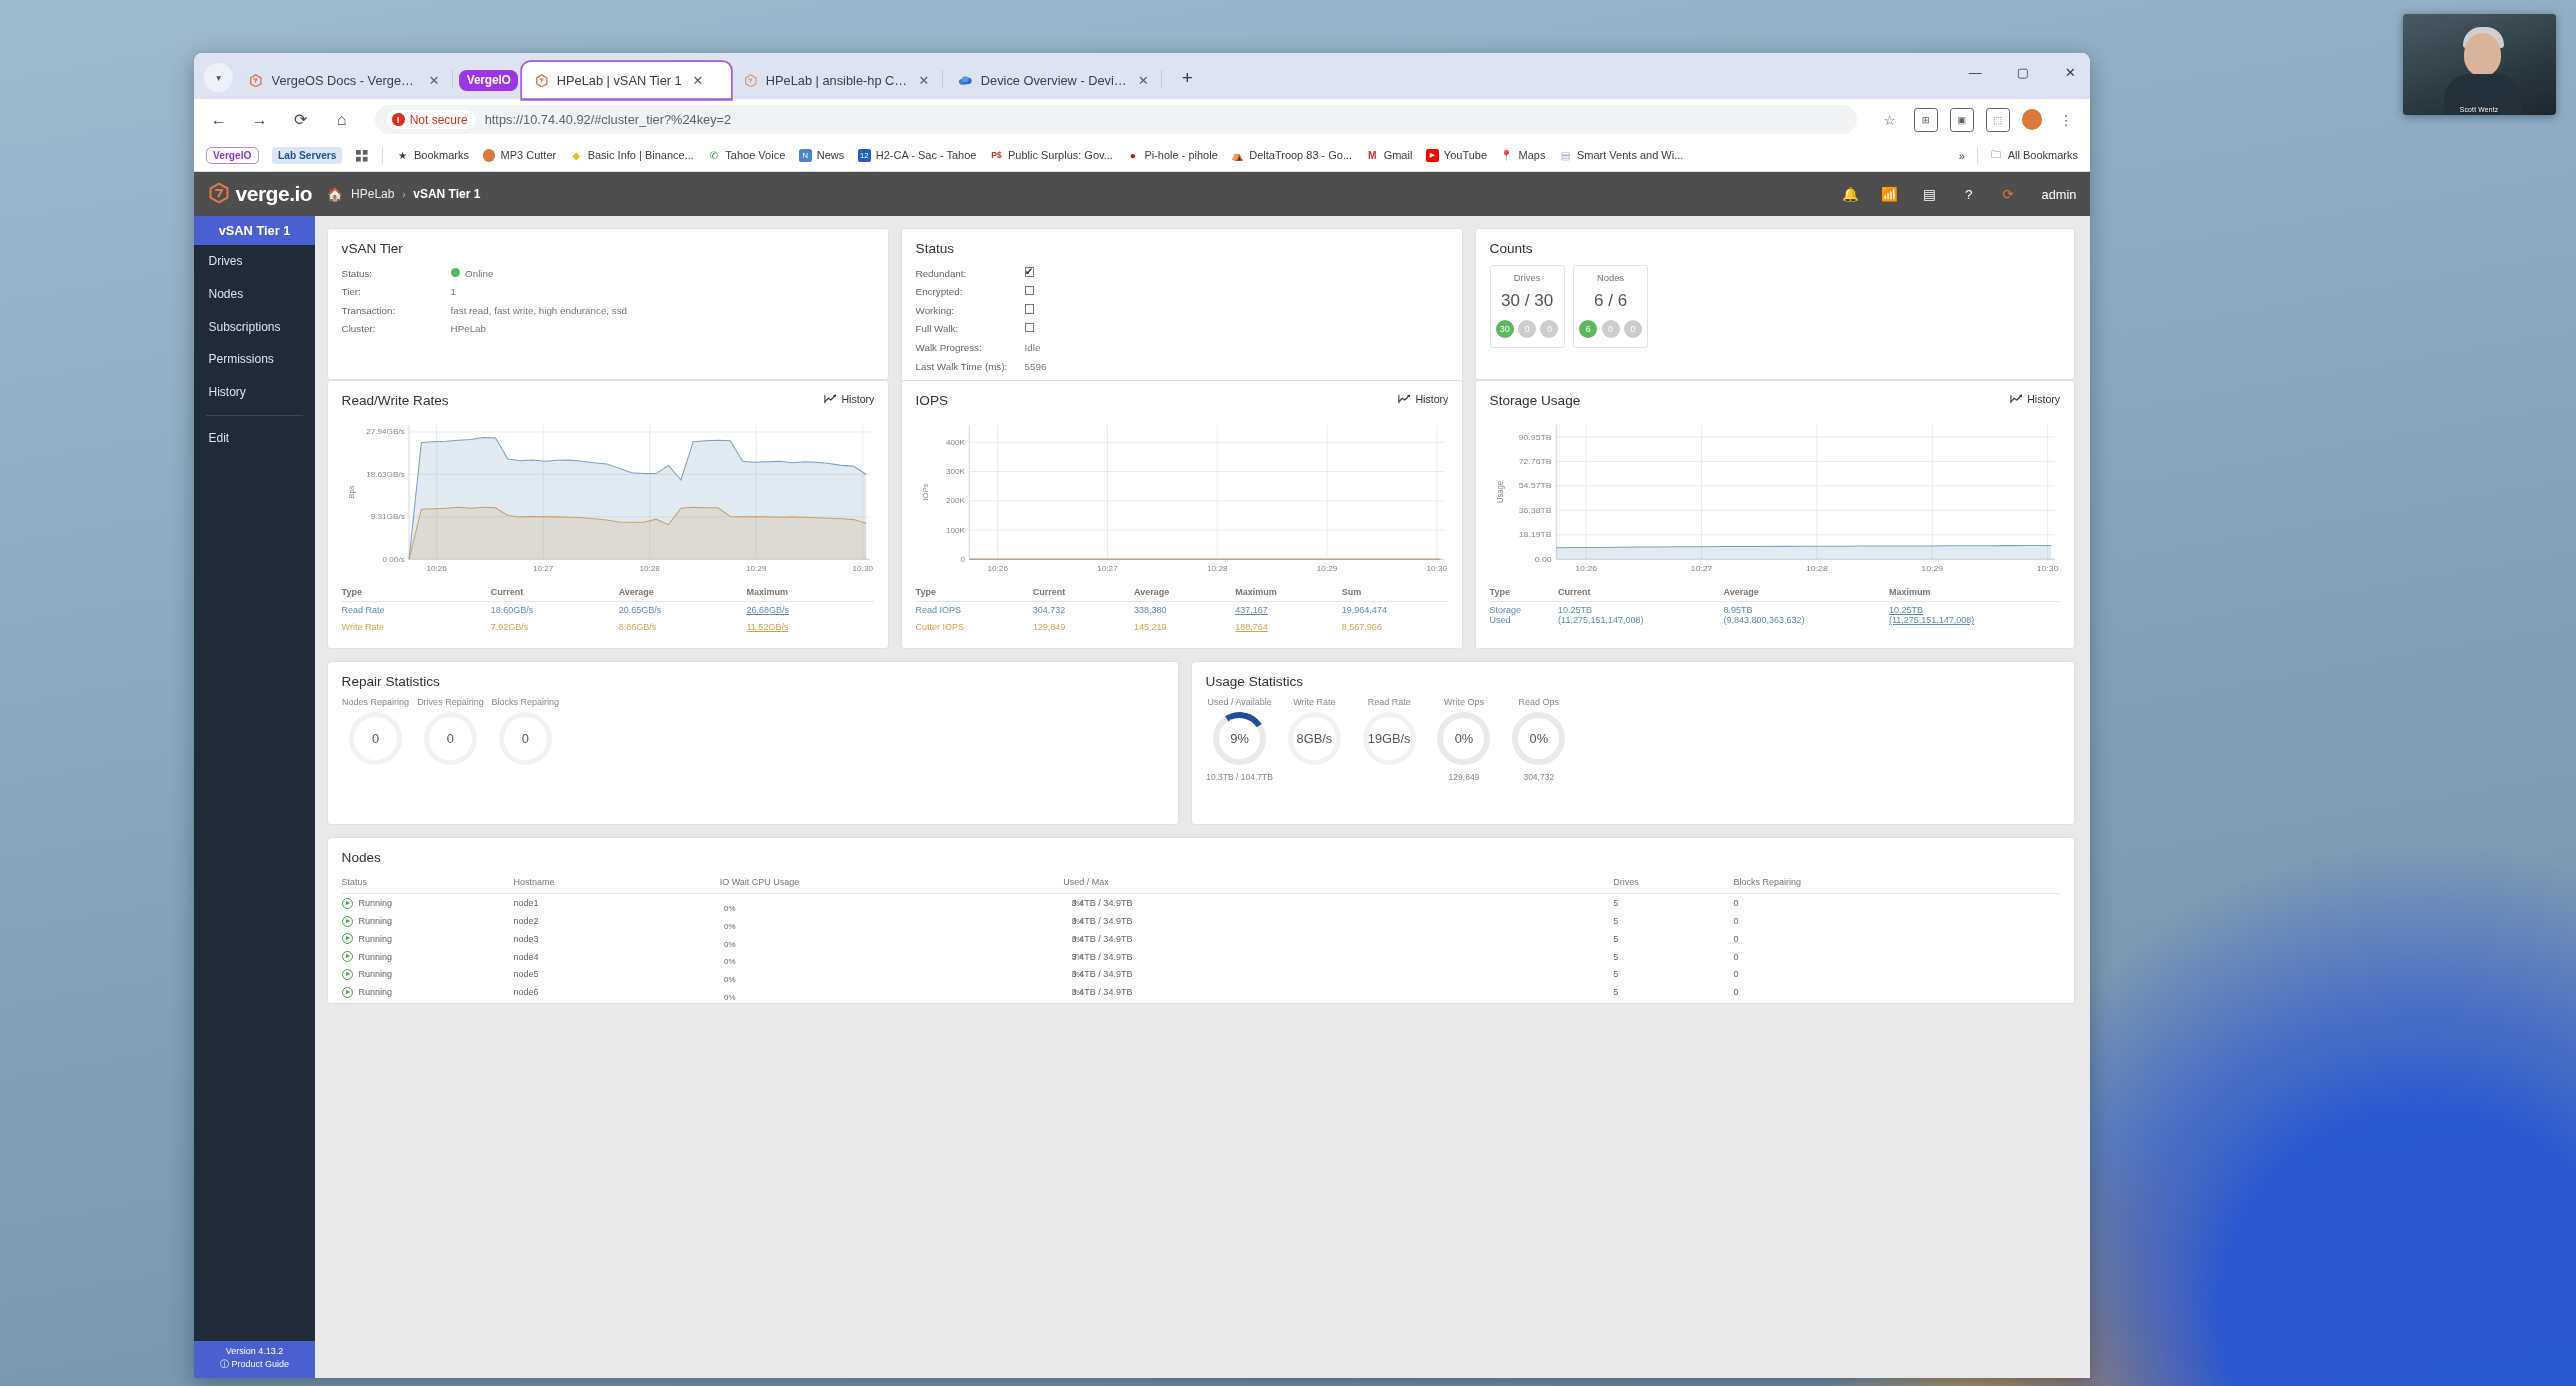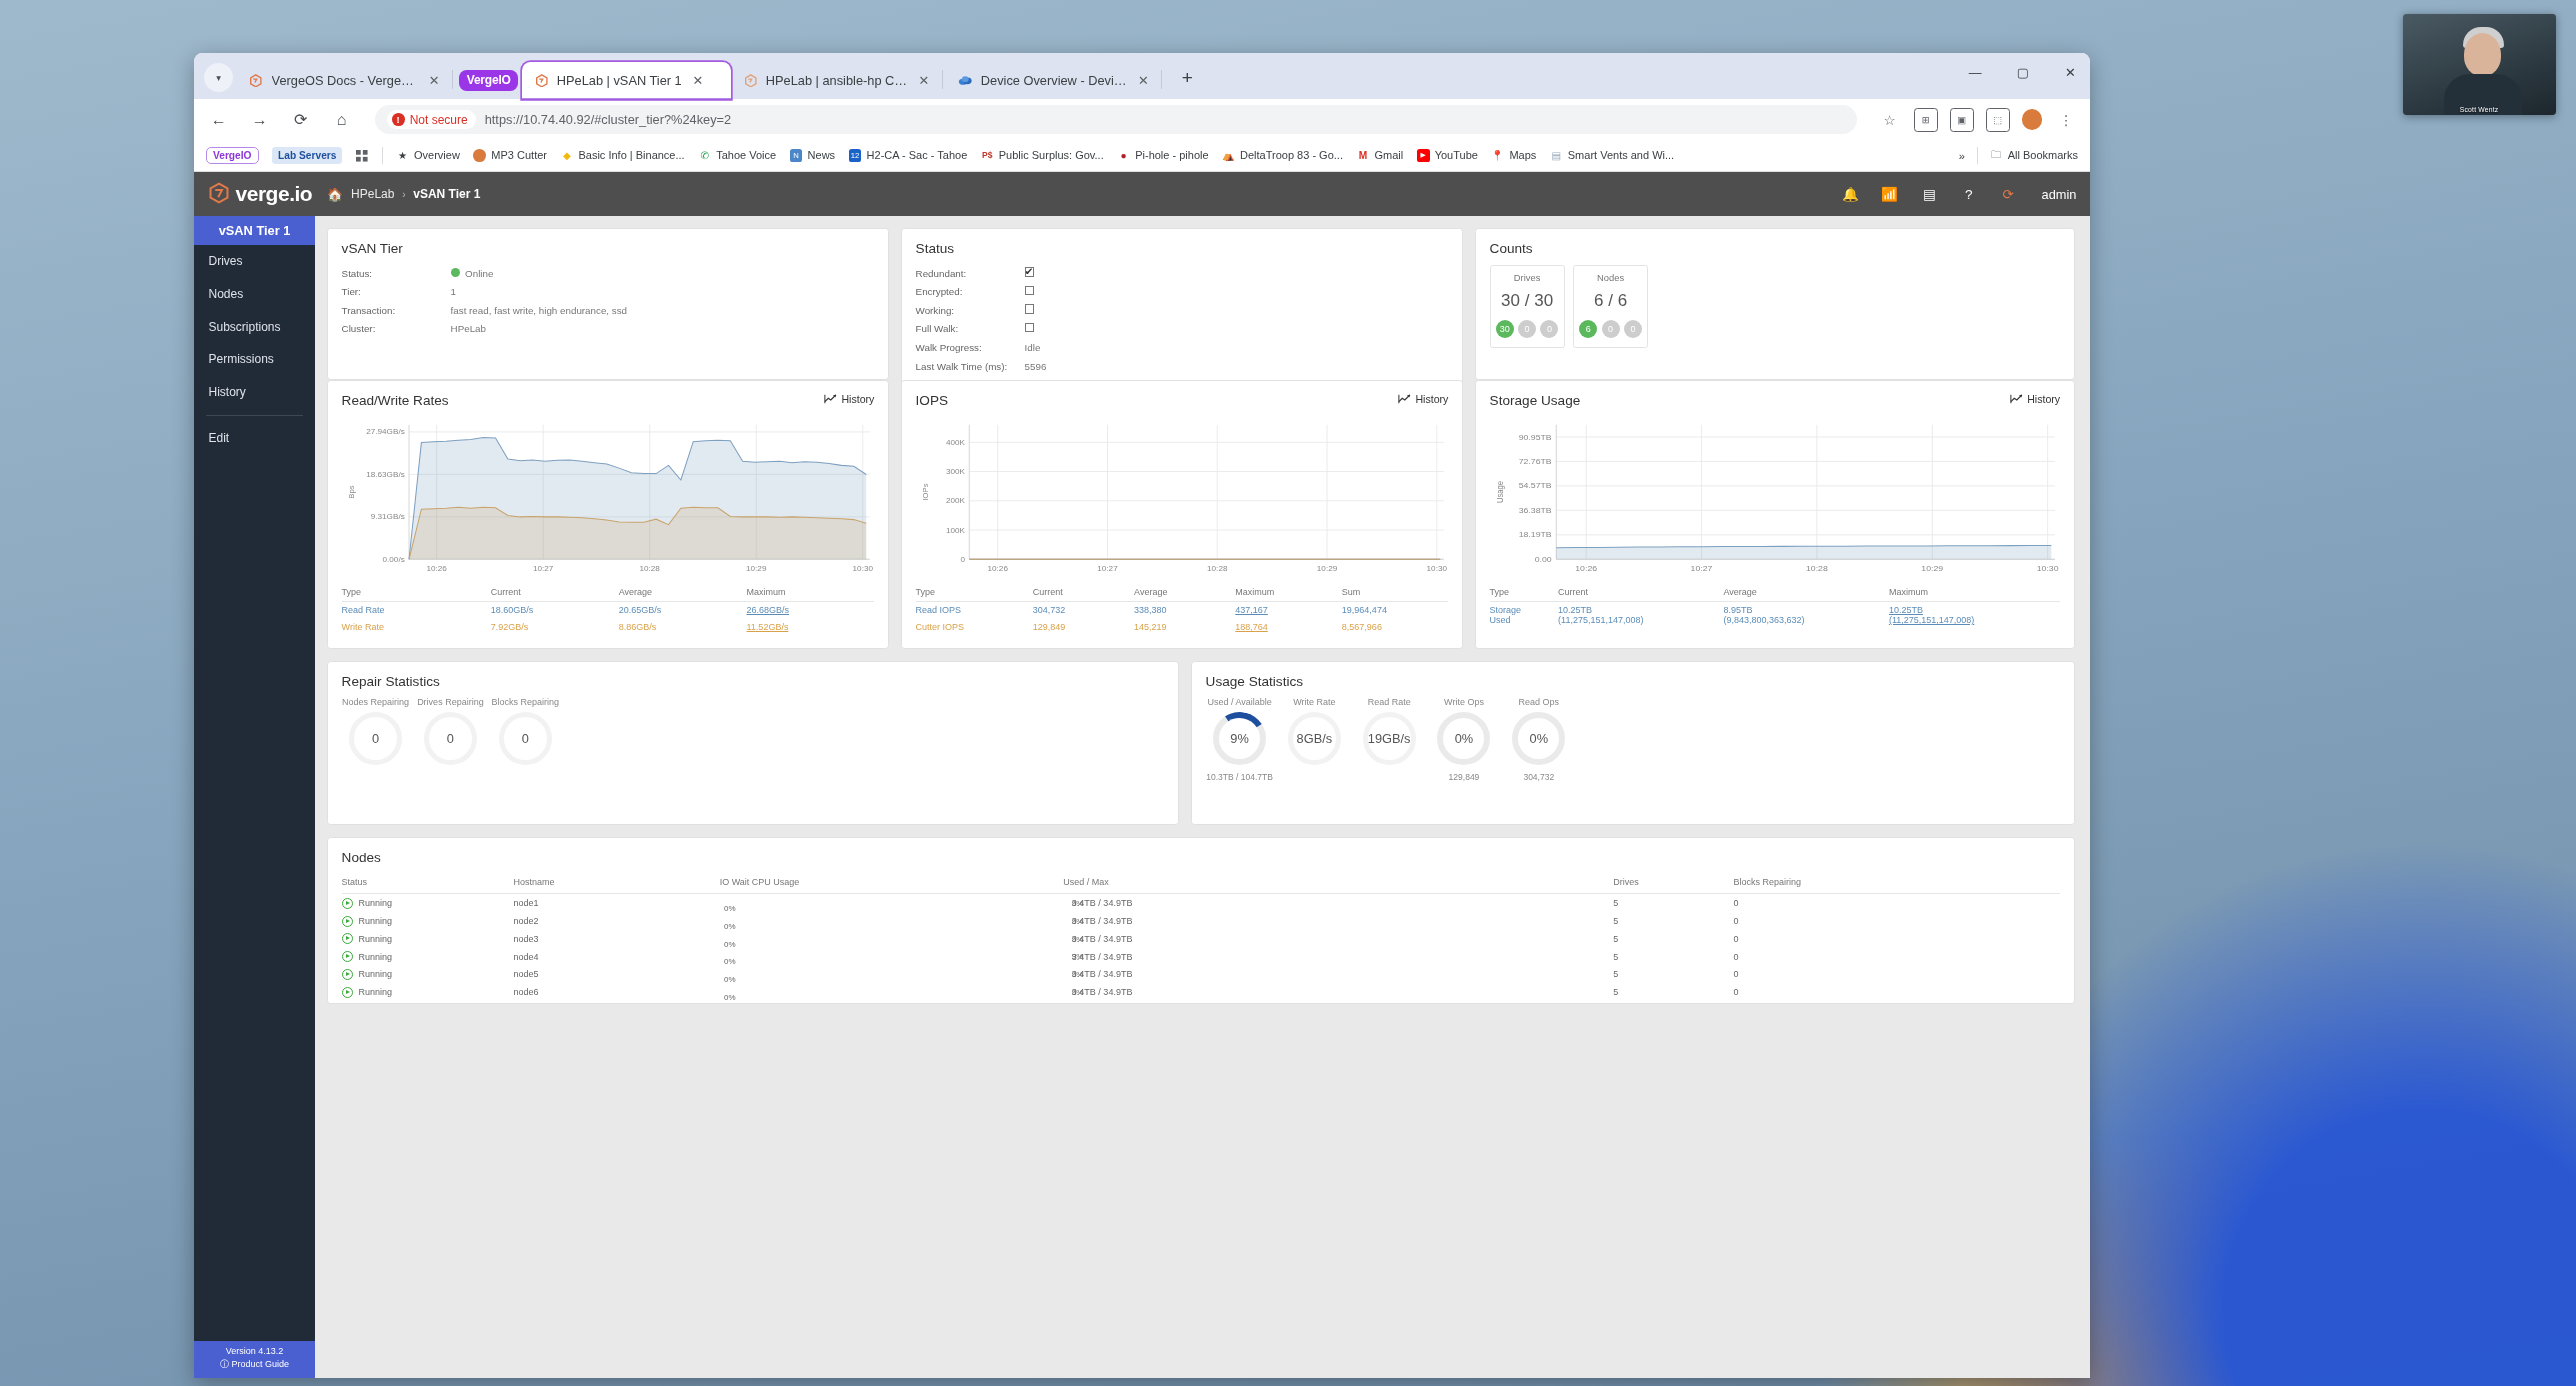--- a/index.html
+++ b/index.html
@@ -143,21 +143,21 @@
   
   .chart-card{ flex:1; }
   .chart-head{ display:flex; align-items:flex-start; }
   .history-link{ margin-left:auto; display:flex; align-items:center; gap:4.3px; font-size:10.6px; color:#333; }
   .chart-wrap{ position:relative; height:160px; margin-top:1.7px; }
   .chart-svg{ width:100%; height:100%; display:block; }
   .axis-label{ font-size:9px; fill:#888; }
   .tick-label{ font-size:9.5px; fill:#888; }
 
   table.stat{ width:100%; border-collapse:collapse; font-size:9px; margin-top:5.1px; }
-  table.stat th{ text-align:left; font-weight:normal; color:#777; padding:3.4px 0 4.3px; border-bottom:0.9px solid #e6e6e6; }
+  table.stat th{ text-align:left; font-weight:bold; color:#777; padding:3.4px 0 4.3px; border-bottom:0.9px solid #e6e6e6; }
   table.stat td{ padding:3.4px 0; }
   .read-c{ color:#5b8db8; }
   .write-c{ color:#d9a24a; }
   .underl{ text-decoration:underline; }
 
   
   .gauges{ display:flex; gap:6.8px; margin-top:1px; }
   .gauge{ width:68px; text-align:center; }
   .gauge .glbl{ font-size:9px; color:#888; margin-bottom:5.1px; white-space:nowrap; }
   .ring{ width:53px; height:53px; border-radius:50%; margin:0 auto; position:relative;
@@ -281,21 +281,21 @@
       <svg width="12" height="12" viewBox="0 0 14 14">
           <rect x="0" y="0" width="5.5" height="5.5" fill="#5f6368"></rect>
           <rect x="8" y="0" width="5.5" height="5.5" fill="#5f6368"></rect>
           <rect x="0" y="8" width="5.5" height="5.5" fill="#5f6368"></rect>
           <rect x="8" y="8" width="5.5" height="5.5" fill="#5f6368"></rect>
         </svg>
     </span>
     <span class="bm-sep"></span>
     <span class="bm">
         <span class="bm-ico">★</span>
-        <span>Overview</span>
+        <span>Bookmarks</span>
       </span>
     <span class="bm">
         <span class="bm-ico" style="background:#d97b3c;border-radius:50%"></span>
         <span>MP3 Cutter</span>
       </span>
     <span class="bm">
         <span class="bm-ico" style="color:#f0b90b">◆</span>
         <span>Basic Info | Binance...</span>
       </span>
     <span class="bm">

